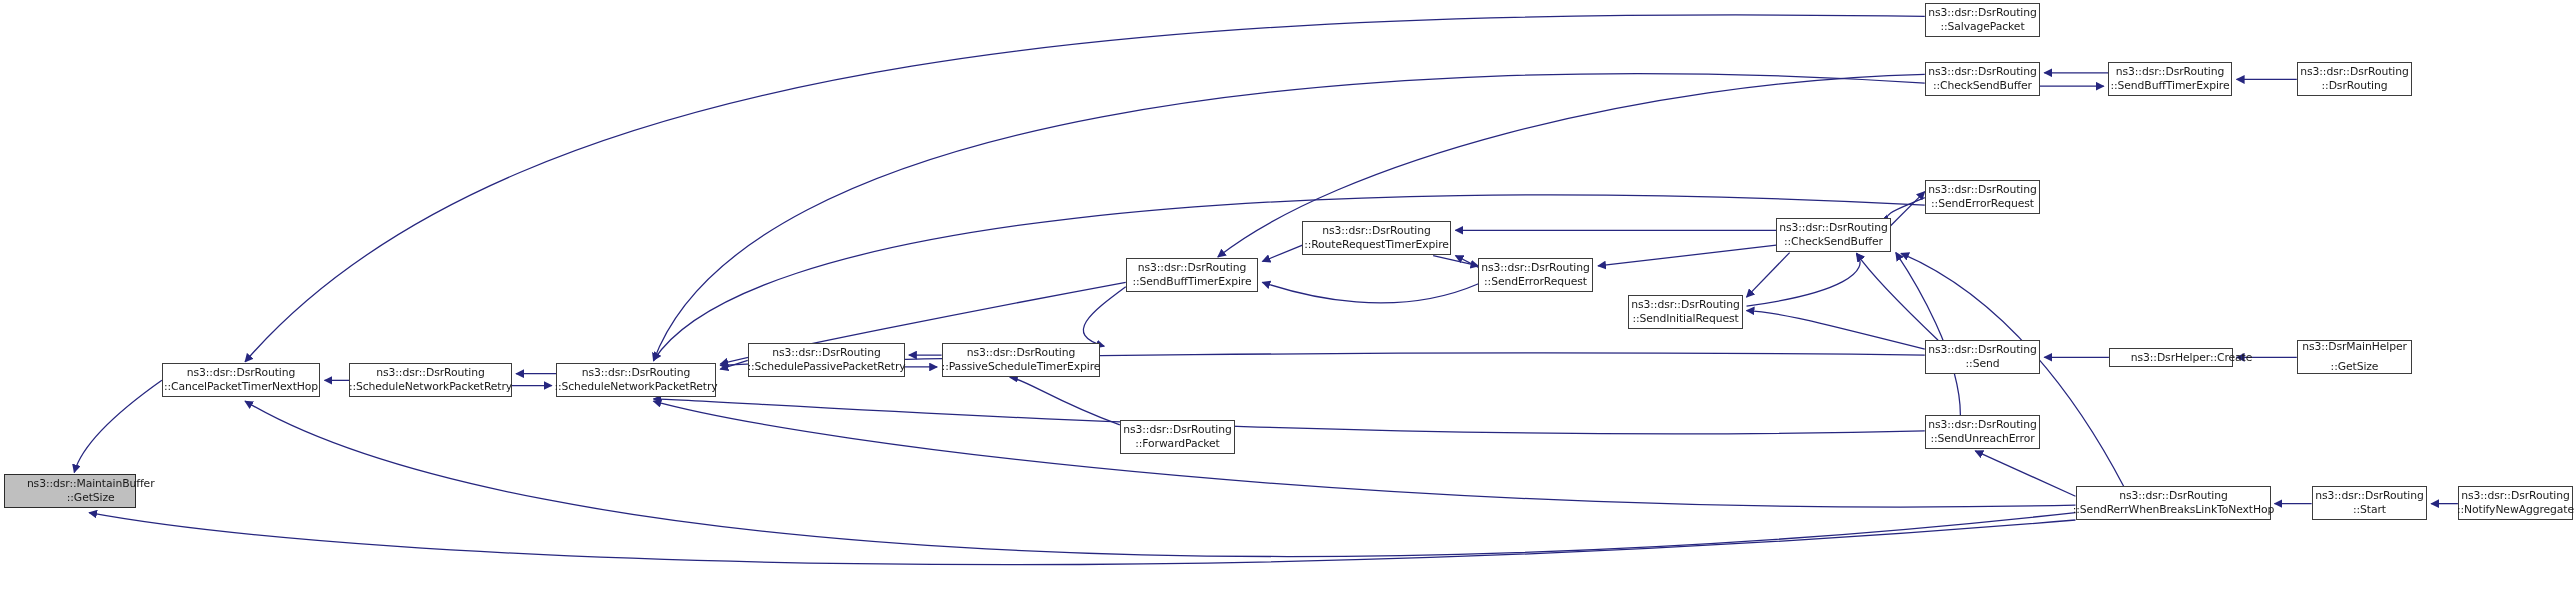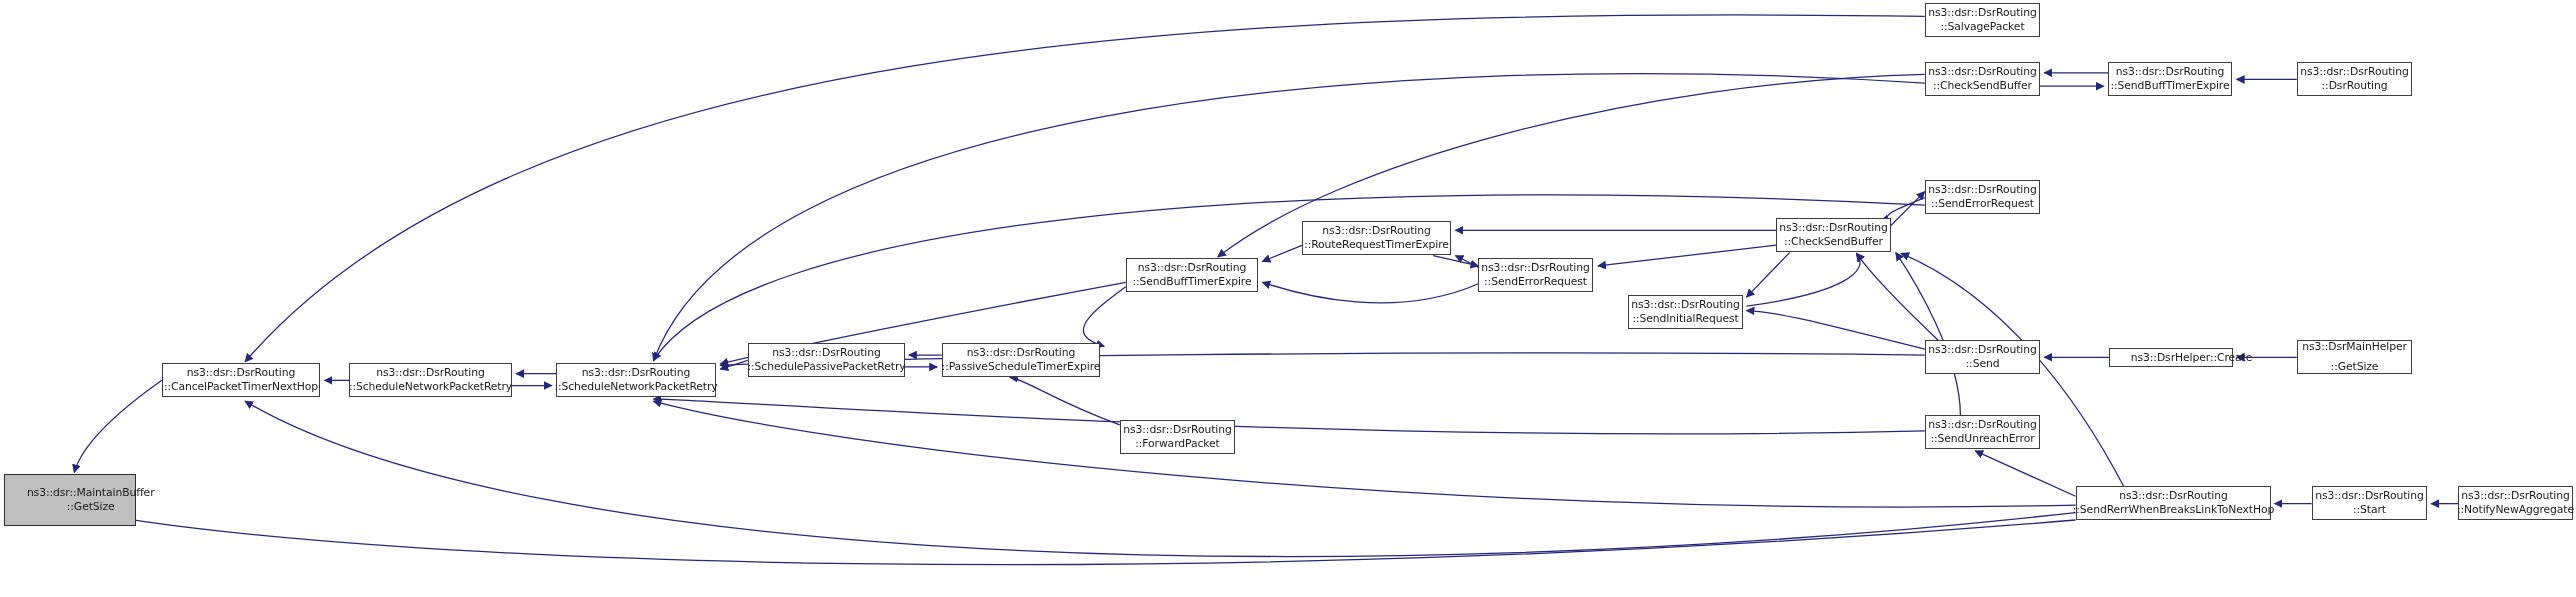--- a/index.html
+++ b/index.html
@@ -81,21 +81,21 @@
         <path d="M 2795,668 L 2660,607" stroke="#26267f" marker-end="url(#arrow)"></path>
         <path d="M 2860,655 C 2800,540 2700,400 2560,341" stroke="#26267f" marker-end="url(#arrow)"></path>
         <path d="M 2795,690 C 1800,800 700,760 330,540" stroke="#26267f" marker-end="url(#arrow)"></path>
         <path d="M 2795,680 C 1900,700 1100,600 880,540" stroke="#26267f" marker-end="url(#arrow)"></path>
         <path d="M 3113,678 L 3063,678" stroke="#26267f" marker-end="url(#arrow)"></path>
         <path d="M 3310,678 L 3274,678" stroke="#26267f" marker-end="url(#arrow)"></path>
         <path d="M 1508,572 C 1420,540 1380,510 1360,508" stroke="#26267f" marker-end="url(#arrow)"></path>
         <path d="M 2795,700 C 1600,800 500,760 120,690" stroke="#26267f" marker-end="url(#arrow)"></path>
       </g>
   </svg>
-<div class="node highlight" style="left: 3.7px; top: 474px; width: 132px; height: 52px; padding-left: 42px;">
+<div class="node highlight" style="left: 3.7px; top: 474px; width: 132px; height: 34px; padding-left: 42px;">
       <span class="l1">ns3::dsr::MaintainBuffer</span>
       <span class="l2">::GetSize</span>
     </div>
     <div class="node" style="left: 162px; top: 363px; width: 158px; height: 34px;">
       <span class="l1">ns3::dsr::DsrRouting</span>
       <span class="l2">::CancelPacketTimerNextHop</span>
     </div>
     <div class="node" style="left: 349px; top: 363px; width: 163px; height: 34px;">
       <span class="l1">ns3::dsr::DsrRouting</span>
       <span class="l2">::ScheduleNetworkPacketRetry</span>

